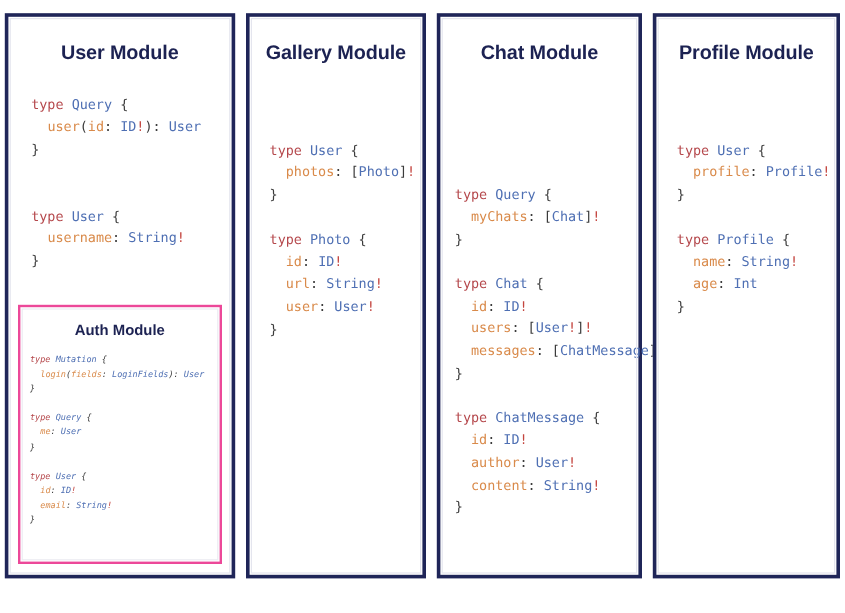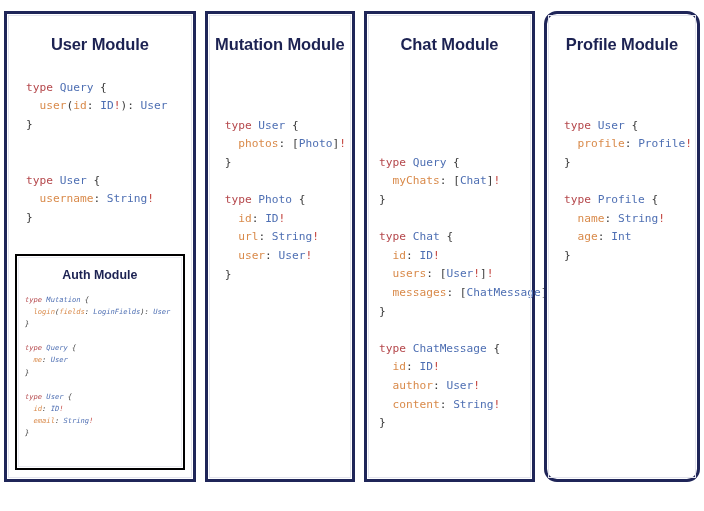--- a/index.html
+++ b/index.html
@@ -41,21 +41,21 @@
     content: "";
     position: absolute;
     inset: 1px;
     border: 1px solid #e4e5ee;
     pointer-events: none;
   }
 
   .card-user    { width: 205px; }
   .card-gallery { width: 160px; }
   .card-chat    { width: 171px; gap: 37px; }
-  .card-profile { width: 156px; border-radius: 13px; }
+  .card-profile { width: 156px; }
 
   .module-title {
     text-align: center;
     color: #1c2252;
     font-weight: bold;
     font-size: 16.5px;
     letter-spacing: -0.1px;
     padding-top: 21px;
     padding-bottom: 0;
     line-height: 1.2;
@@ -77,21 +77,21 @@
   .card-profile > .code-block { padding-top: 62px; padding-left: 17px; }
 
   
   .nested-wrap {
     margin-top: auto;
     padding: 0 8px 9px 8px;
   }
   .nested-card {
     position: relative;
     box-sizing: border-box;
-    border: 2px solid #000000;
+    border: 2px solid #ec4899;
     background: #ffffff;
     height: 216px;
     overflow: hidden;
   }
   .nested-card::after {
     content: "";
     position: absolute;
     inset: 1px;
     border: 1px solid #ebecf2;
     pointer-events: none;
@@ -129,21 +129,21 @@
       <div class="module-title">User Module</div>
       <div class="code-block"><div><span class="kw">type </span><span class="tp">Query</span><span class="pn"> {</span></div><div><span class="pn">  </span><span class="fld">user</span><span class="pn">(</span><span class="fld">id</span><span class="pn">: </span><span class="tp">ID</span><span class="bang">!</span><span class="pn">): </span><span class="tp">User</span></div><div><span class="pn">}</span></div><div>&nbsp;</div><div>&nbsp;</div><div><span class="kw">type </span><span class="tp">User</span><span class="pn"> {</span></div><div><span class="pn">  </span><span class="fld">username</span><span class="pn">: </span><span class="tp">String</span><span class="bang">!</span></div><div><span class="pn">}</span></div></div>
       <div class="nested-wrap">
         <div class="nested-card">
           <div class="nested-title">Auth Module</div>
           <div class="nested-code"><div><span class="kw">type </span><span class="tp">Mutation</span><span class="pn"> {</span></div><div><span class="pn">  </span><span class="fld">login</span><span class="pn">(</span><span class="fld">fields</span><span class="pn">: </span><span class="tp">LoginFields</span><span class="pn">): </span><span class="tp">User</span></div><div><span class="pn">}</span></div><div>&nbsp;</div><div><span class="kw">type </span><span class="tp">Query</span><span class="pn"> {</span></div><div><span class="pn">  </span><span class="fld">me</span><span class="pn">: </span><span class="tp">User</span></div><div><span class="pn">}</span></div><div>&nbsp;</div><div><span class="kw">type </span><span class="tp">User</span><span class="pn"> {</span></div><div><span class="pn">  </span><span class="fld">id</span><span class="pn">: </span><span class="tp">ID</span><span class="bang">!</span></div><div><span class="pn">  </span><span class="fld">email</span><span class="pn">: </span><span class="tp">String</span><span class="bang">!</span></div><div><span class="pn">}</span></div></div>
         </div>
       </div>
     </div>
     <div class="module-card card-gallery">
-      <div class="module-title">Mutation Module</div>
+      <div class="module-title">Gallery Module</div>
       <div class="code-block"><div><span class="kw">type </span><span class="tp">User</span><span class="pn"> {</span></div><div><span class="pn">  </span><span class="fld">photos</span><span class="pn">: </span><span class="pn">[</span><span class="tp">Photo</span><span class="pn">]</span><span class="bang">!</span></div><div><span class="pn">}</span></div><div>&nbsp;</div><div><span class="kw">type </span><span class="tp">Photo</span><span class="pn"> {</span></div><div><span class="pn">  </span><span class="fld">id</span><span class="pn">: </span><span class="tp">ID</span><span class="bang">!</span></div><div><span class="pn">  </span><span class="fld">url</span><span class="pn">: </span><span class="tp">String</span><span class="bang">!</span></div><div><span class="pn">  </span><span class="fld">user</span><span class="pn">: </span><span class="tp">User</span><span class="bang">!</span></div><div><span class="pn">}</span></div></div>
     </div>
     <div class="module-card card-chat">
       <div class="module-title">Chat Module</div>
       <div class="code-block"><div><span class="kw">type </span><span class="tp">Query</span><span class="pn"> {</span></div><div><span class="pn">  </span><span class="fld">myChats</span><span class="pn">: </span><span class="pn">[</span><span class="tp">Chat</span><span class="pn">]</span><span class="bang">!</span></div><div><span class="pn">}</span></div><div>&nbsp;</div><div><span class="kw">type </span><span class="tp">Chat</span><span class="pn"> {</span></div><div><span class="pn">  </span><span class="fld">id</span><span class="pn">: </span><span class="tp">ID</span><span class="bang">!</span></div><div><span class="pn">  </span><span class="fld">users</span><span class="pn">: </span><span class="pn">[</span><span class="tp">User</span><span class="bang">!</span><span class="pn">]</span><span class="bang">!</span></div><div><span class="pn">  </span><span class="fld">messages</span><span class="pn">: </span><span class="pn">[</span><span class="tp">ChatMessage</span><span class="pn">]</span><span class="bang">!</span></div><div><span class="pn">}</span></div><div>&nbsp;</div><div><span class="kw">type </span><span class="tp">ChatMessage</span><span class="pn"> {</span></div><div><span class="pn">  </span><span class="fld">id</span><span class="pn">: </span><span class="tp">ID</span><span class="bang">!</span></div><div><span class="pn">  </span><span class="fld">author</span><span class="pn">: </span><span class="tp">User</span><span class="bang">!</span></div><div><span class="pn">  </span><span class="fld">content</span><span class="pn">: </span><span class="tp">String</span><span class="bang">!</span></div><div><span class="pn">}</span></div></div>
     </div>
     <div class="module-card card-profile">
       <div class="module-title">Profile Module</div>
       <div class="code-block"><div><span class="kw">type </span><span class="tp">User</span><span class="pn"> {</span></div><div><span class="pn">  </span><span class="fld">profile</span><span class="pn">: </span><span class="tp">Profile</span><span class="bang">!</span></div><div><span class="pn">}</span></div><div>&nbsp;</div><div><span class="kw">type </span><span class="tp">Profile</span><span class="pn"> {</span></div><div><span class="pn">  </span><span class="fld">name</span><span class="pn">: </span><span class="tp">String</span><span class="bang">!</span></div><div><span class="pn">  </span><span class="fld">age</span><span class="pn">: </span><span class="tp">Int</span></div><div><span class="pn">}</span></div></div>
     </div>

